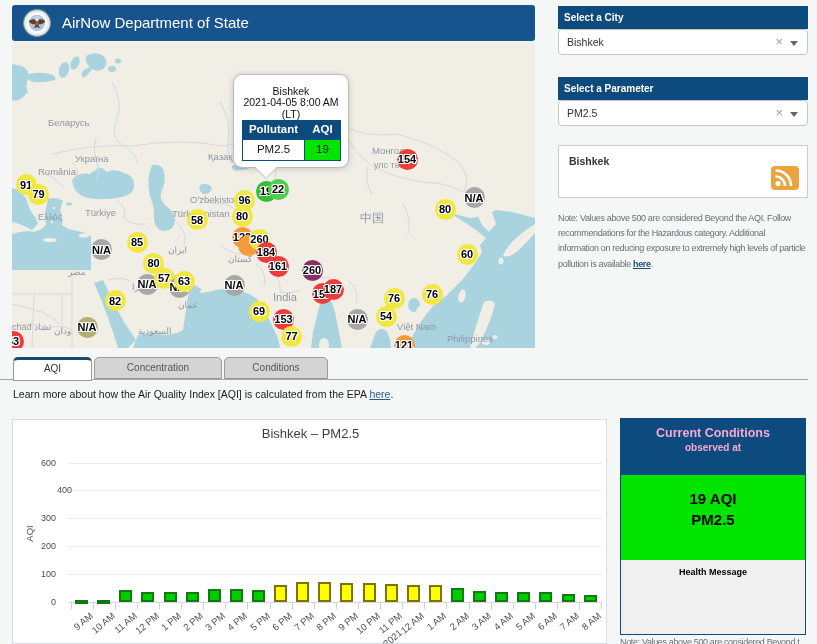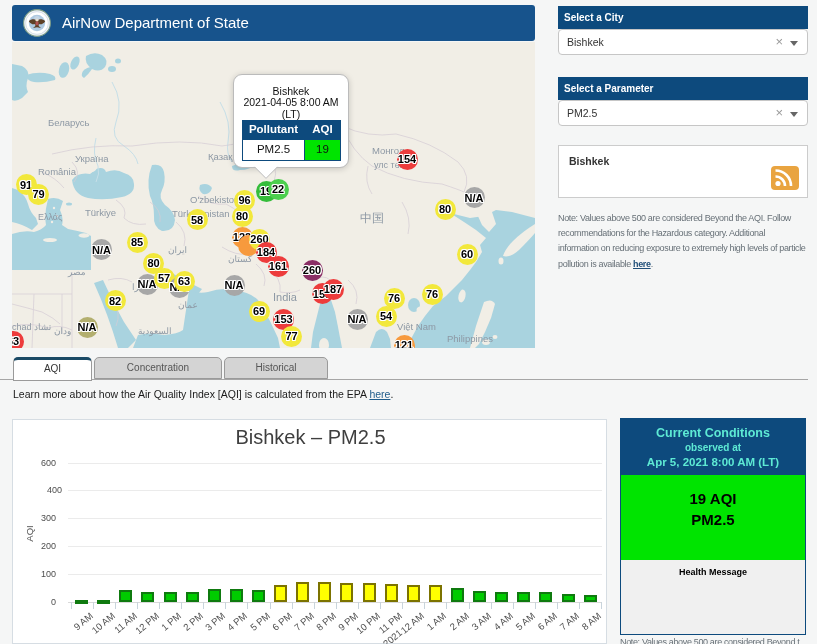--- a/index.html
+++ b/index.html
@@ -39,33 +39,33 @@
 #tabrule { left:0; top:379px; width:808px; height:1px; background:#a6a6a6; }
 .tab { top:357px; height:22px; background:#d4d4d4; border:1px solid #9a9a9a; border-radius:5px 5px 0 0; font-size:10px; color:#555; text-align:center; line-height:20px; }
 #tab1 { left:13px; width:79px; background:#fff; border-top:3px solid #1a4a66; color:#333; line-height:18px; height:24px; z-index:3; }
 #tab2 { left:94px; width:128px; }
 #tab3 { left:224px; width:104px; }
 #learn { left:13px; top:388px; font-size:10.5px; color:#1b1b1b; }
 #learn a { color:#1f5c8b; text-decoration:underline; }
 
 
 #chart { left:12px; top:419px; width:595px; height:225px; background:#fff; border:1px solid #d6dde3; }
-#ctitle { position:absolute; left:0; top:6px; width:595px; text-align:center; font-size:20px; color:#3f3f3f; }
+#ctitle { position:absolute; left:0; top:6px; width:595px; text-align:center; font-size:13px; color:#3f3f3f; }
 .gl { position:absolute; left:55px; width:534px; height:1px; background:#ebebeb; }
 .ylab { position:absolute; width:30px; text-align:right; font-size:9px; color:#4d4d4d; }
 #aqilab { position:absolute; left:8px; top:108px; font-size:9.5px; color:#545454; transform:rotate(-90deg); }
 .bar { position:absolute; }
 .bg { background:#00cc00; border:2px solid #0f7a0f; }
 .by { background:#ffff00; border:2px solid #7c7300; }
 .tick { position:absolute; width:1px; height:7px; background:#c9d4dc; }
 .xlab { position:absolute; width:56px; text-align:right; font-size:9.5px; color:#4d4d4d; transform:rotate(-40deg); transform-origin:100% 0%; }
 
 
 #cc { left:620px; top:418px; width:186px; height:217px; border:1px solid #0d4a7d; background:#f0f0f0; }
-#cchead { position:absolute; left:0; top:0; width:100%; height:55.5px; background:#0d4a7d; color:#5eead4; text-align:center; font-weight:bold; }
+#cchead { position:absolute; left:0; top:0; width:100%; height:55.5px; background:#0d4a7d; color:#f9a8d4; text-align:center; font-weight:bold; }
 #ccgreen { position:absolute; left:0; top:55.5px; width:100%; height:85.5px; background:#00e400; text-align:center; font-weight:bold; font-size:15px; color:#000; }
 #ccgray { position:absolute; left:0; top:141px; width:100%; }
 #ccnote { left:620px; top:637px; width:196px; font-size:9px; letter-spacing:-0.35px; color:#677077; white-space:nowrap; }
 </style>
 </head>
 <body>
 
 <div class="abs" id="hdr">
   <svg class="abs" style="left:11px;top:4px" width="28" height="28" viewBox="0 0 28 28">
     <circle cx="14" cy="14" r="13.4" fill="#eef2f6"></circle>
@@ -222,29 +222,29 @@
     <circle cx="7" cy="17.5" r="2.6" fill="#fff"></circle>
     <path d="M4.5 10.5 A 9.5 9.5 0 0 1 14 20" stroke="#fff" stroke-width="2.6" fill="none"></path>
     <path d="M4.5 4.5 A 15.5 15.5 0 0 1 20 20" stroke="#fff" stroke-width="2.6" fill="none"></path>
   </svg>
 </div>
 <div class="abs" id="note">Note: Values above 500 are considered Beyond the AQI. Follow<br>recommendations for the Hazardous category. Additional<br>information on reducing exposure to extremely high levels of particle<br>pollution is available <a>here</a>.</div>
 
 <div class="abs" id="tabrule"></div>
 <div class="abs tab" id="tab1">AQI</div>
 <div class="abs tab" id="tab2">Concentration</div>
-<div class="abs tab" id="tab3">Historical</div>
+<div class="abs tab" id="tab3">Conditions</div>
 <div class="abs" id="learn">Learn more about how the Air Quality Index [AQI] is calculated from the EPA <a>here</a>.</div>
 
 <div class="abs" id="chart">
   <div id="ctitle">Bishkek – PM2.5</div>
 <div class="gl" style="top: 42.5px;"></div>
     <div class="ylab" style="left: 13px; top: 37.5px;">600</div>
     <div class="gl" style="top: 70.3px;"></div>
-    <div class="ylab" style="left: 19px; top: 65.3px;">400</div>
+    <div class="ylab" style="left: 29px; top: 65.3px;">400</div>
     <div class="gl" style="top: 98.1px;"></div>
     <div class="ylab" style="left: 13px; top: 93.1px;">300</div>
     <div class="gl" style="top: 125.9px;"></div>
     <div class="ylab" style="left: 13px; top: 120.9px;">200</div>
     <div class="gl" style="top: 153.7px;"></div>
     <div class="ylab" style="left: 13px; top: 148.7px;">100</div>
     <div class="gl" style="top: 181.5px; background: rgb(217, 217, 217);"></div>
     <div class="ylab" style="left: 13px; top: 176.5px;">0</div>
     <div id="aqilab">AQI</div>
     <div class="bar bg" style="left: 62.1px; width: 13px; top: 179.5px; height: 2px;"></div>
@@ -320,21 +320,20 @@
     <div class="xlab" style="left: 505.086px; top: 189.5px;">7 AM</div>
     <div class="bar bg" style="left: 570.699px; width: 13px; top: 174.5px; height: 7px;"></div>
     <div class="tick" style="left: 588.259px; top: 182px;"></div>
     <div class="xlab" style="left: 527.199px; top: 189.5px;">8 AM</div>
   </div>
 
 <div class="abs" id="cc">
   <div id="cchead">
     <div style="font-size:12.5px;padding-top:7px">Current Conditions</div>
     <div style="font-size:10px;padding-top:2px">observed at</div>
-    <div style="font-size:11.5px;padding-top:3px">Apr 5, 2021 8:00 AM (LT)</div>
   </div>
   <div id="ccgreen">
     <div style="padding-top:15px">19 AQI</div>
     <div style="padding-top:4px">PM2.5</div>
   </div>
   <div id="ccgray">
     <div style="text-align:center;font-weight:bold;font-size:9px;padding-top:7px">Health Message</div>
   </div>
 </div>
 <div class="abs" id="ccnote">Note: Values above 500 are considered Beyond t</div>

